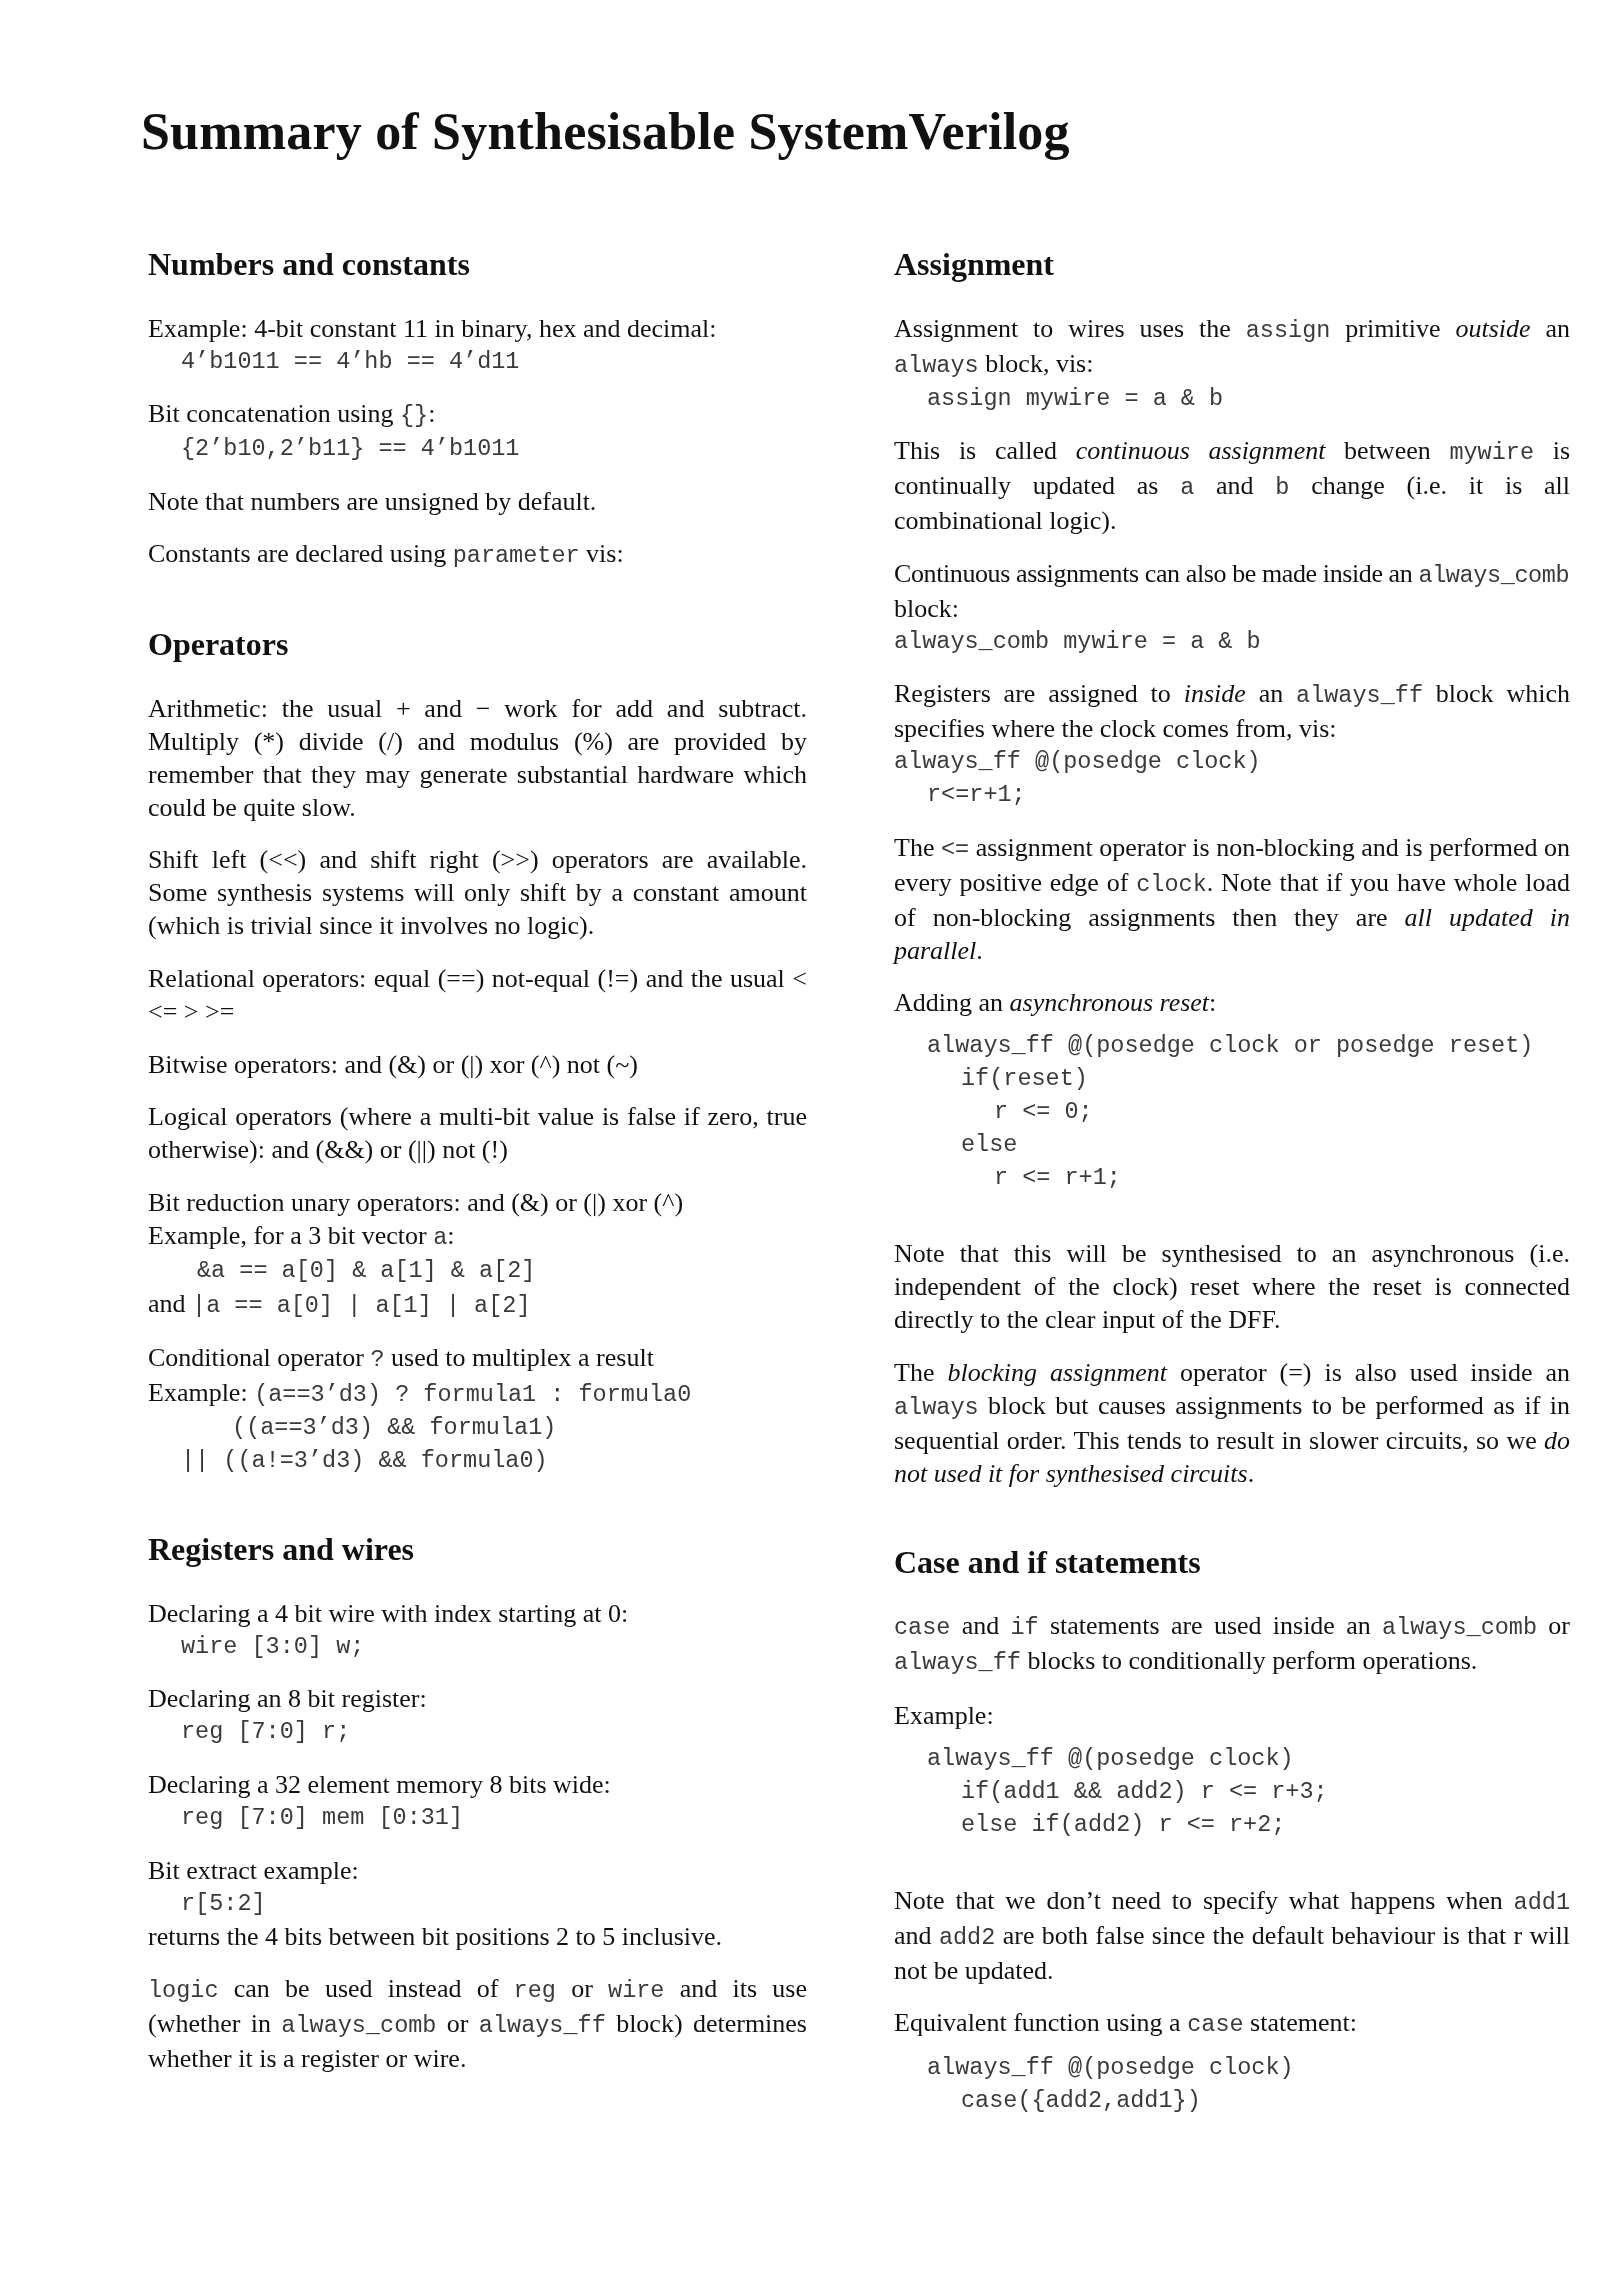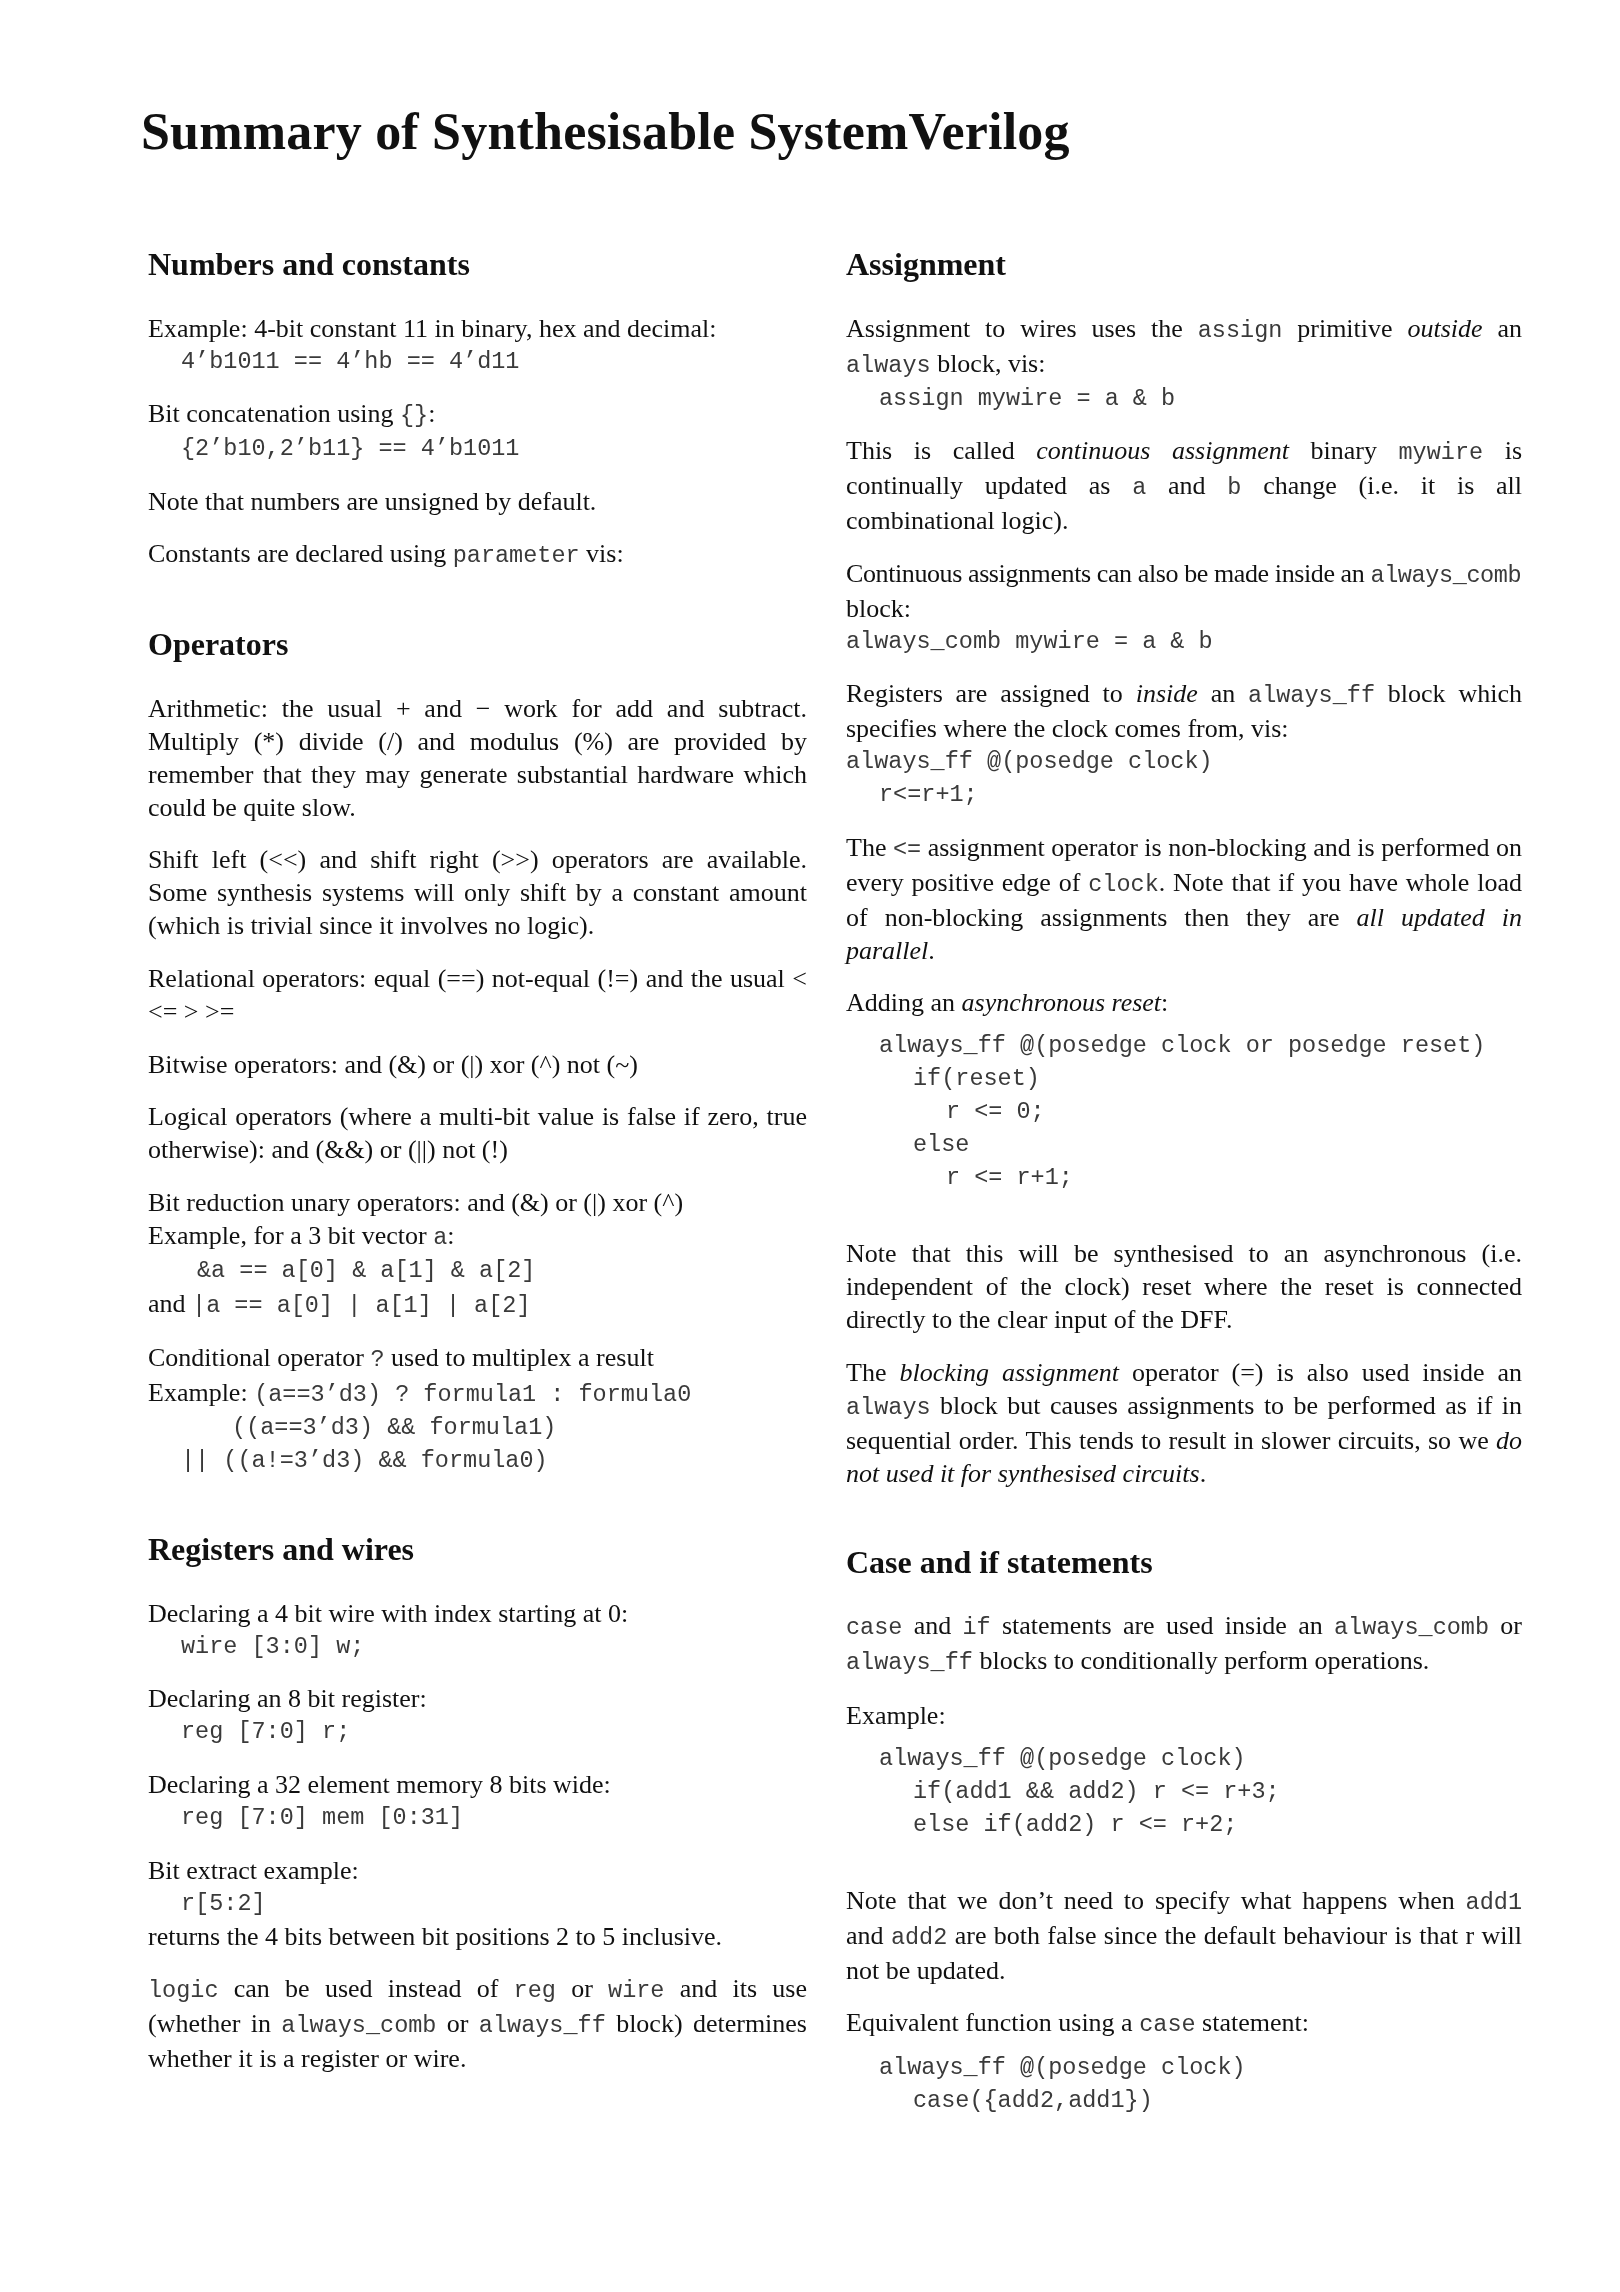--- a/index.html
+++ b/index.html
@@ -2,21 +2,21 @@
 <html><head>
 <meta charset="utf-8">
 <style>
   html, body { margin:0; padding:0; background:#ffffff; }
   body { width:1620px; height:2293px; position:relative; overflow:hidden;
          font-family:"Liberation Serif", "DejaVu Serif", serif; color:#111; }
   .title { position:absolute; left:141px; top:106px; margin:0;
            font-size:52px; font-weight:bold; letter-spacing:0.2px; line-height:1; white-space:nowrap;text-align:right; }
   .col { position:absolute; top:243px; }
   .col.left { left:148px; width:659px; }
-  .col.right { left:846px; width:676px; }
+  .col.right { left:894px; width:676px; }
   h2 { font-size:32px; font-weight:bold; margin:0 0 25.5px 0; line-height:43px; }
   .sec { margin-bottom:35px; }
   p { font-size:26px; line-height:33px; margin:0 0 19.6px 0; text-align:justify; }
   p.nj { text-align:left; white-space:nowrap; }
   .m { font-family:"Liberation Mono", "DejaVu Sans Mono", monospace; color:#3a3a3a; font-size:23.5px; }
   .code { font-family:"Liberation Mono", "DejaVu Sans Mono", monospace; color:#3a3a3a;
           font-size:23.5px; line-height:33px; white-space:pre; margin:0; }
   .i1 { padding-left:33px; }
   .i2 { padding-left:67px; }
   .i3 { padding-left:100px; }
@@ -93,21 +93,21 @@
 </div>
 
 <div class="col right">
 
   <section class="sec">
     <h2>Assignment</h2>
     <div class="block">
       <p style="margin:0"><span>Assignment to wires uses the </span><span class="m">assign</span><span> primitive </span><em>outside</em><span> an </span><span class="m">always</span><span> block, vis:</span></p>
       <div class="code i1">assign mywire = a &amp; b</div>
     </div>
-    <p><span>This is called </span><em>continuous assignment</em><span> binary </span><span class="m">mywire</span><span> is continually updated as </span><span class="m">a</span><span> and </span><span class="m">b</span><span> change (i.e. it is all combinational logic).</span></p>
+    <p><span>This is called </span><em>continuous assignment</em><span> between </span><span class="m">mywire</span><span> is continually updated as </span><span class="m">a</span><span> and </span><span class="m">b</span><span> change (i.e. it is all combinational logic).</span></p>
     <div class="block">
       <p class="overflow" style="margin:0;letter-spacing:-0.4px"><span>Continuous assignments can also be made inside an </span><span class="m">always_comb</span></p>
       <p class="nj" style="margin:0">block:</p>
       <div class="code">always_comb mywire = a &amp; b</div>
     </div>
     <div class="block">
       <p style="margin:0"><span>Registers are assigned to </span><em>inside</em><span> an </span><span class="m">always_ff</span><span> block which specifies where the clock comes from, vis:</span></p>
       <div class="code">always_ff @(posedge clock)</div>
       <div class="code i1">r&lt;=r+1;</div>
     </div>

